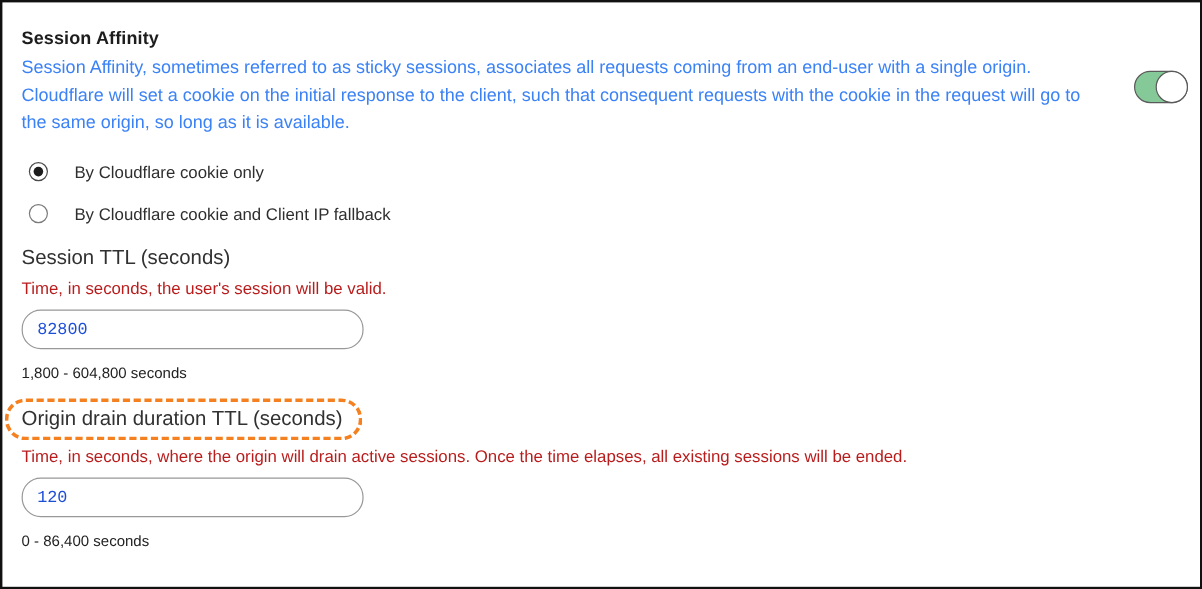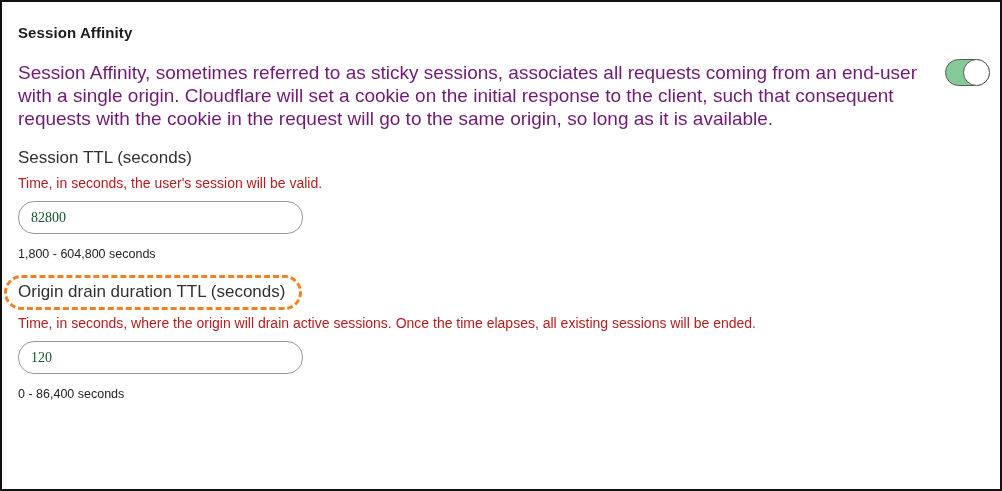--- a/index.html
+++ b/index.html
@@ -18,25 +18,25 @@
     padding: 22px 16px 0 16px;
     height: 100%;
   }
   .panel-title {
     font-size: 15px;
     font-weight: bold;
     color: #1d1d1d;
     letter-spacing: 0.1px;
   }
   .panel-desc {
-    margin-top: 20px;
-    font-size: 19px;
+    margin-top: 4px;
+    font-size: 15px;
     line-height: 23px;
     max-width: 905px;
-    color: #701a75;
+    color: #3b82f6;
   }
   
   .toggle {
     position: absolute;
     top: 57px;
     right: 10px;
     width: 45px;
     height: 27px;
     border-radius: 14px;
     border: 1px solid #5a5a5a;
@@ -97,22 +97,22 @@
   }
   .text-input {
     display: block;
     margin-top: 10px;
     width: 285px;
     height: 33px;
     border: 1px solid #989898;
     border-radius: 16px;
     padding: 0 12px;
     font-size: 14px;
-    color: #14532d;
-    font-family: Liberation Serif, serif;
+    color: #1d4ed8;
+    font-family: Liberation Mono, monospace;
     background: #ffffff;
     outline: none;
   }
   .range-hint {
     margin-top: 13px;
     font-size: 12.5px;
     color: #222222;
   }
   .section { margin-top: 20px; }
   .section-ttl { margin-top: 18px; }
@@ -134,20 +134,30 @@
 <div class="panel">
 
   <div class="panel-title">Session Affinity</div>
 
   <div class="toggle" style="background: rgb(133, 201, 152);">
     <span class="toggle-knob"></span>
   </div>
 
   <div class="panel-desc">Session Affinity, sometimes referred to as sticky sessions, associates all requests coming from an end-user with a single origin. Cloudflare will set a cookie on the initial response to the client, such that consequent requests with the cookie in the request will go to the same origin, so long as it is available.</div>
 
+  <div class="radio-group">
+    <div class="radio-row">
+      <span class="radio-circle checked"></span>
+      <span class="radio-label">By Cloudflare cookie only</span>
+    </div>
+    <div class="radio-row">
+      <span class="radio-circle"></span>
+      <span class="radio-label">By Cloudflare cookie and Client IP fallback</span>
+    </div>
+  </div>
 
   <div class="section section-ttl">
     <div class="field-label">Session TTL (seconds)</div>
     <div class="field-desc">Time, in seconds, the user's session will be valid.</div>
     <input class="text-input" type="text" value="82800" style="">
     <div class="range-hint">1,800 - 604,800 seconds</div>
   </div>
 
   <div class="section section-origin">
     <span class="annotated-label-wrap" style="border-color: rgb(244, 128, 31);">

